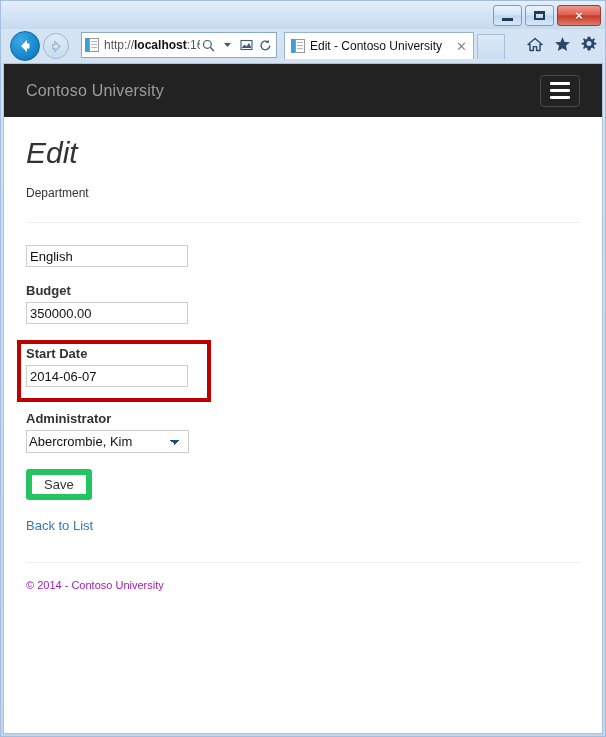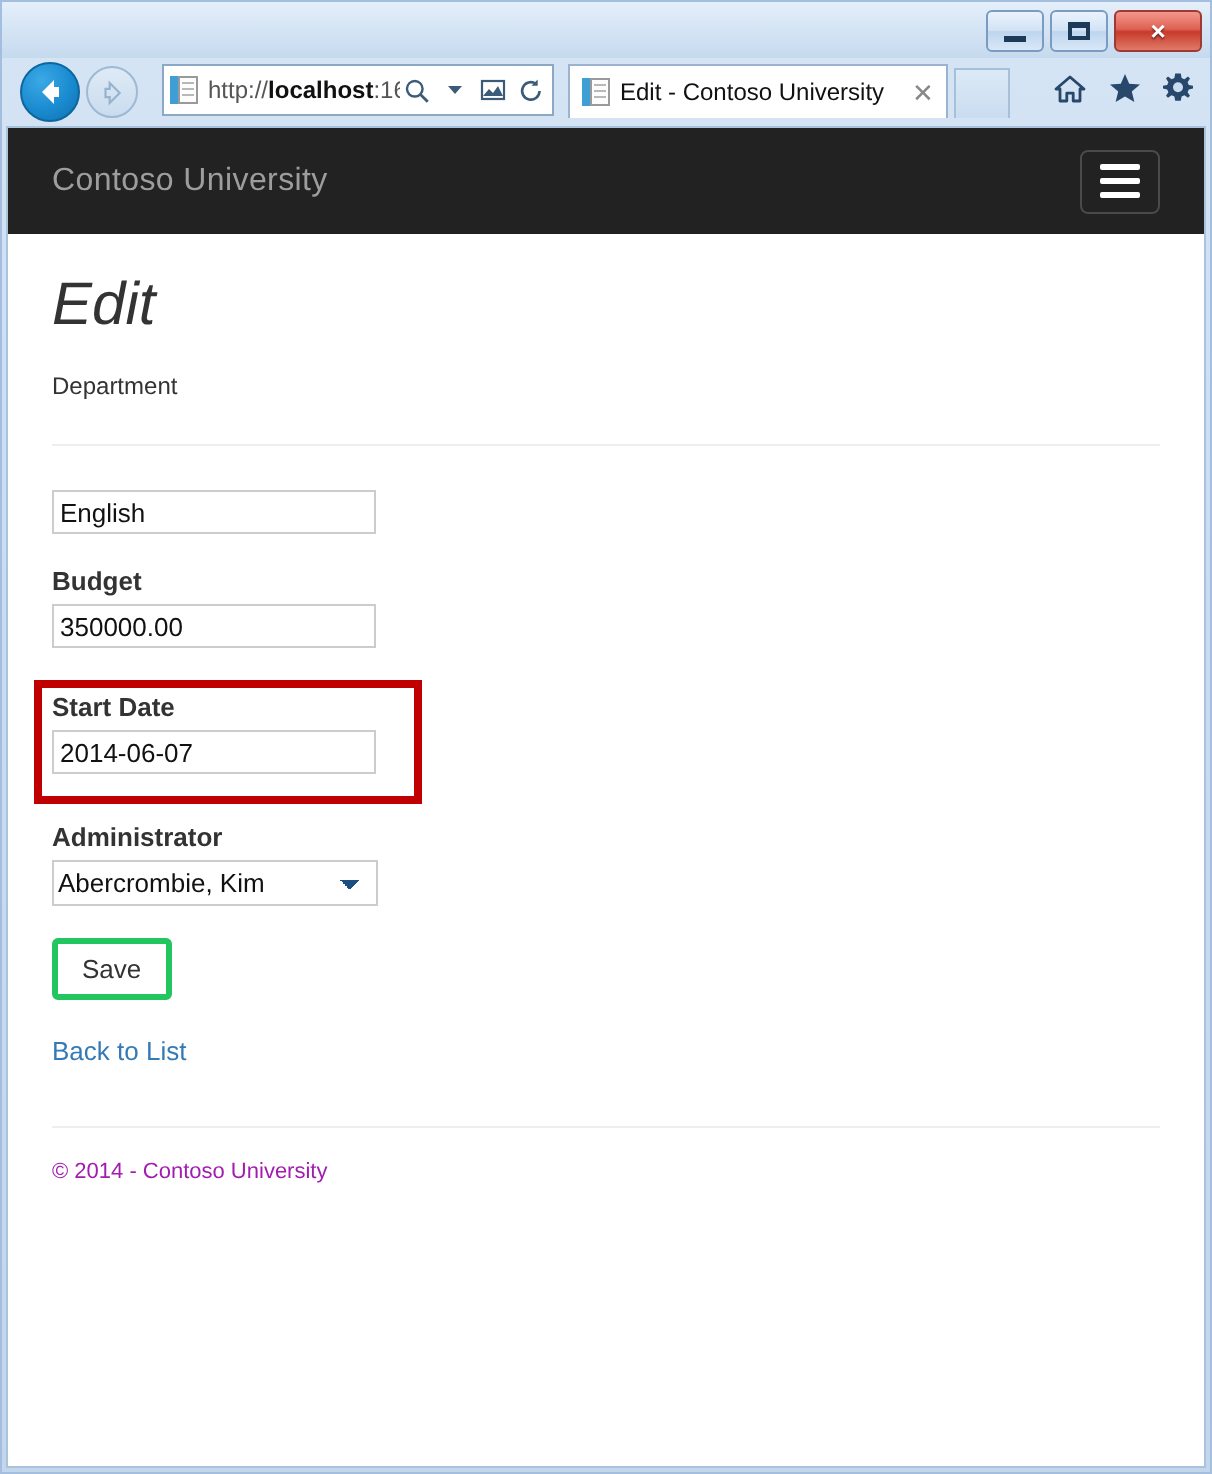--- a/index.html
+++ b/index.html
@@ -184,21 +184,21 @@
     appearance: none; -webkit-appearance: none;
     background-image:
       linear-gradient(45deg, transparent 50%, #1b4f82 50%),
       linear-gradient(135deg, #1b4f82 50%, transparent 50%);
     background-position: calc(100% - 13px) 9px, calc(100% - 8px) 9px;
     background-size: 5px 5px, 5px 5px;
     background-repeat: no-repeat;
   }
   .btn-save {
     display: inline-block; min-width: 57px; height: 31px;
-    border: 3px solid #22c55e; background: #ffffff;
+    border: 6px solid #22c55e; background: #ffffff;
     font-family: "Liberation Sans", sans-serif;
     font-size: 13px; color: #333; border-radius: 3px;
     cursor: pointer; padding: 0 12px;
   }
   .backlink {
     display: inline-block; margin-top: 18px;
     color: #337ab7; font-size: 13px; text-decoration: none; cursor: pointer;
   }
   .footer-hr { border-top: 1px solid #eeeeee; margin: 28px 0 0 0; height: 0; }
   .footer { font-size: 11px; color: #a21caf; margin-top: 16px; }

